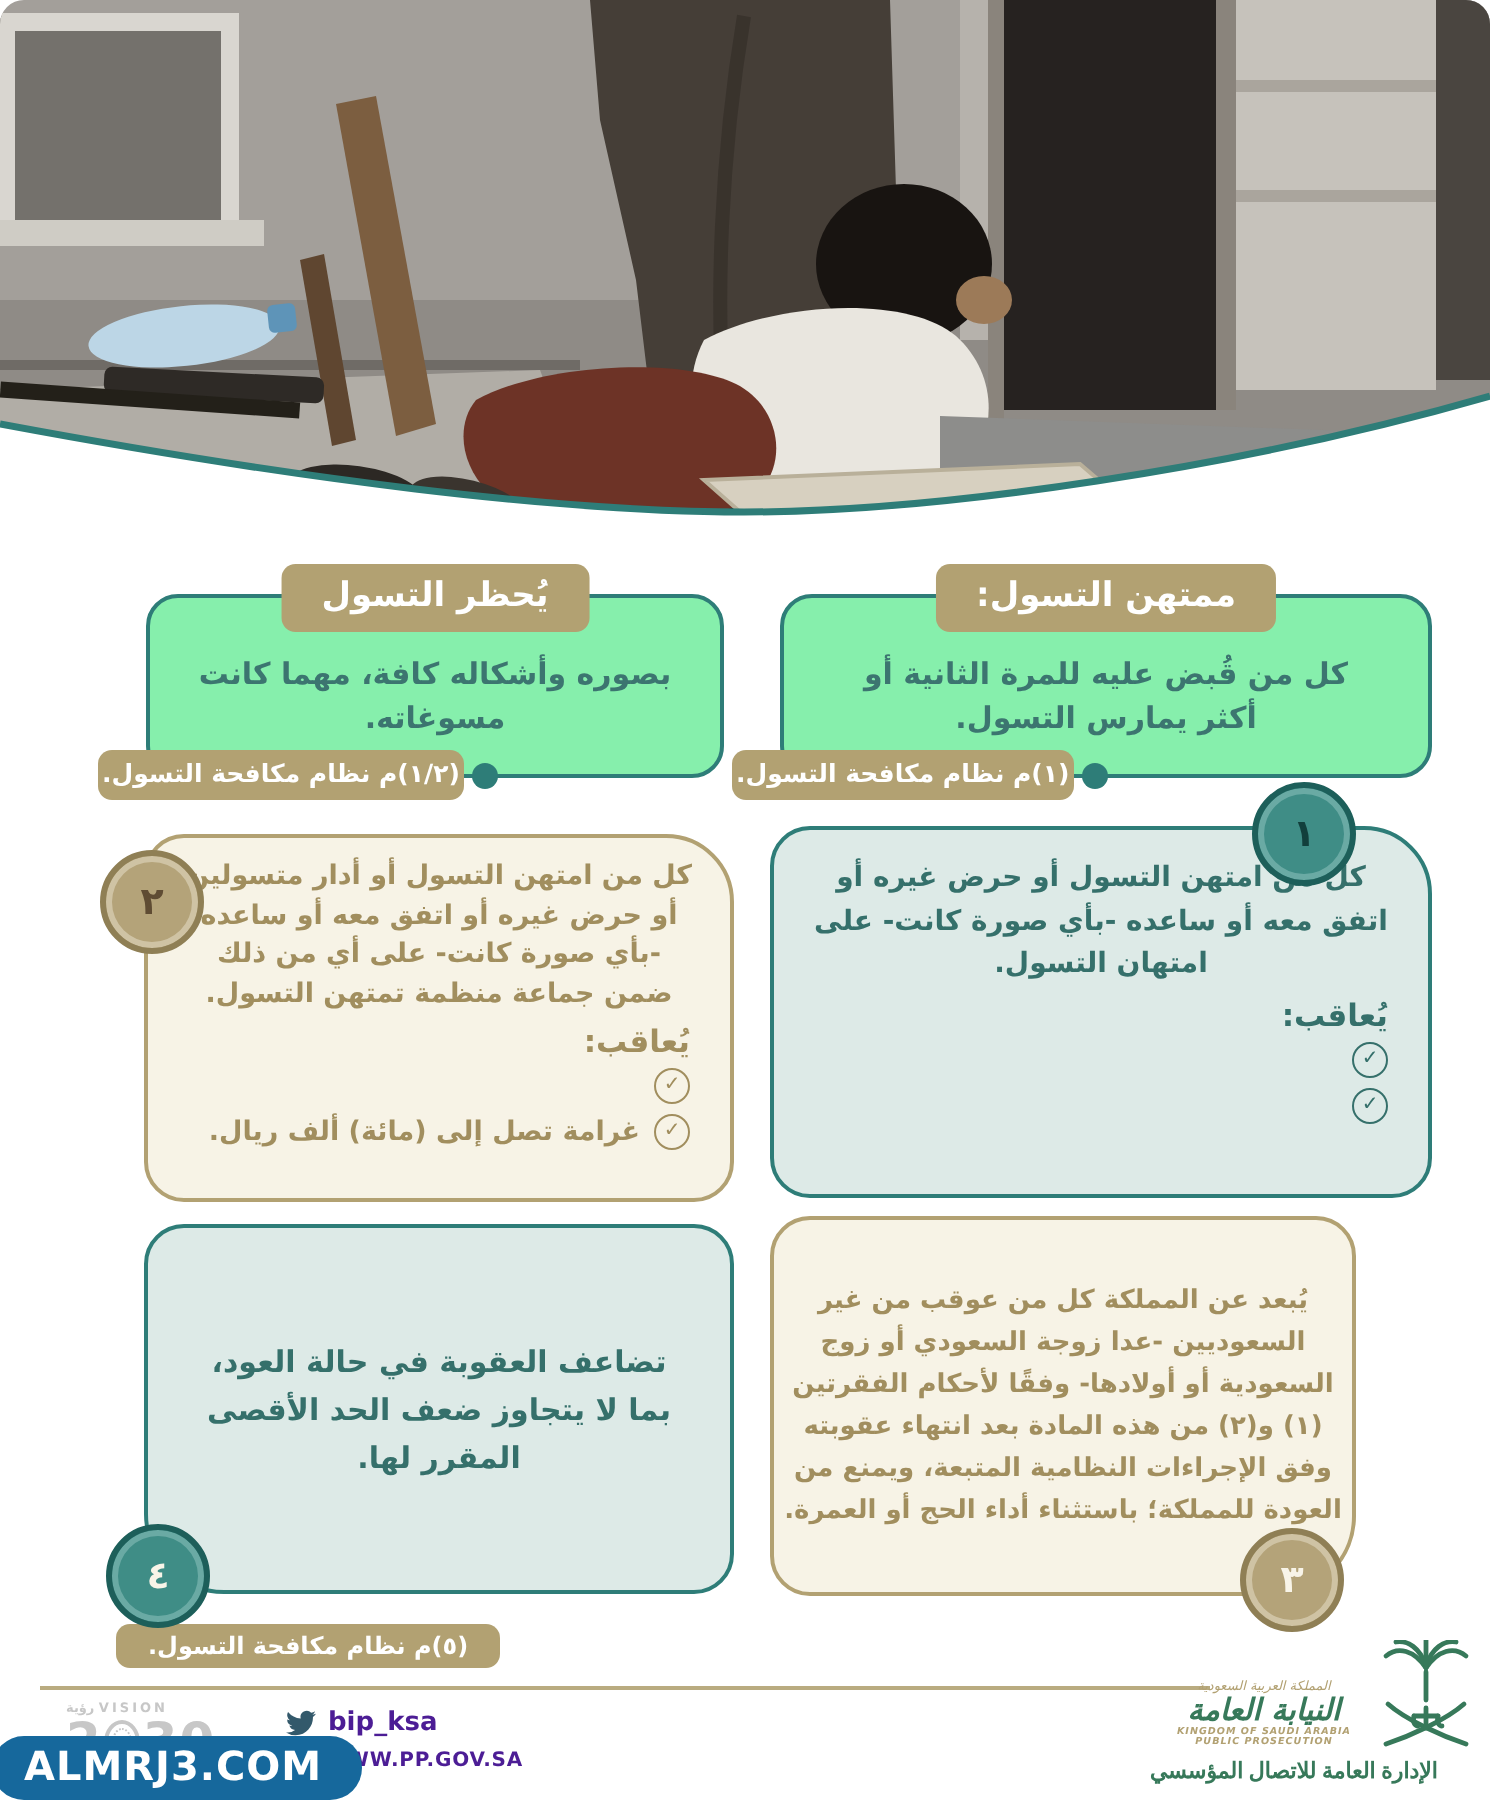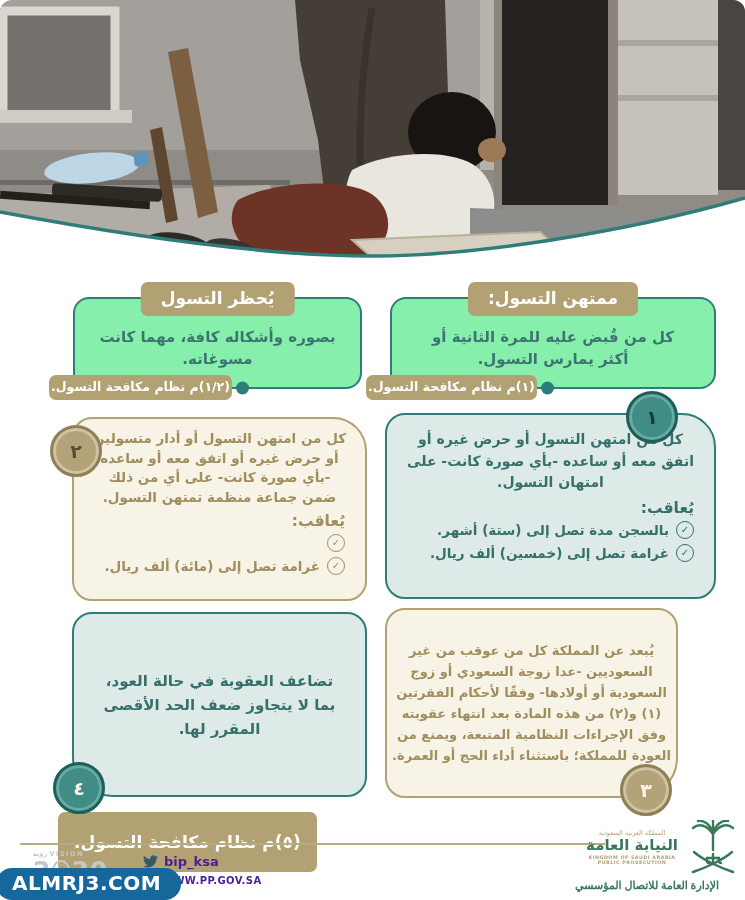--- a/index.html
+++ b/index.html
@@ -46,37 +46,37 @@
   #box2 .p-text{font-size:13.5px;line-height:1.45;padding:10px 16px 2px;}
   #num2{top:6px;left:-24px;}
   #box3{left:385px;top:608px;width:289px;height:186px;border-bottom-right-radius:40px;
         display:flex;align-items:center;}
   #box3 .p-text{font-size:13px;line-height:1.62;padding:10px 0;}
   #num3{bottom:-20px;right:4px;}
   #box4{left:72px;top:612px;width:291px;height:181px;border-bottom-left-radius:40px;
         display:flex;align-items:center;}
   #box4 .p-text{font-size:15px;line-height:1.6;padding:10px 26px;}
   #num4{bottom:-19px;left:-21px;}
-  .tag5{position:absolute;left:58px;top:812px;padding:20px 16px;font-size:17px;direction:rtl;}
+  .tag5{position:absolute;left:58px;top:812px;padding:4px 16px;font-size:12px;direction:rtl;}
 
   
   .divider{position:absolute;left:20px;top:843px;width:585px;height:2px;background:#b9ab80;}
   .vision{position:absolute;left:33px;top:850px;color:#c7c7c7;}
   .v-top{font-size:6.5px;letter-spacing:1.5px;font-weight:bold;}
   .v-num{font-size:25px;font-weight:bold;letter-spacing:1px;display:flex;align-items:center;line-height:1;}
   .v-flower{display:inline-block;width:14px;height:18px;border:2.5px solid #c7c7c7;border-radius:50%;
             margin:0 1px;position:relative;}
   .v-flower::after{content:"";position:absolute;inset:2px;border-radius:50%;border:1.5px dotted #c7c7c7;}
   .tw,.web{position:absolute;display:flex;align-items:center;gap:6px;color:#4c1d95;font-weight:bold;}
   .tw{left:143px;top:854px;font-size:13px;}
   .web{left:143px;top:874px;font-size:10px;letter-spacing:.4px;}
   .watermark{position:absolute;left:-4px;top:868px;background:#16689c;color:#fff;font-weight:bold;
              font-size:20px;letter-spacing:.5px;padding:3px 20px 5px 16px;border-radius:16px;}
   .prosecution{position:absolute;right:8px;top:820px;width:162px;}
-  .pros-top{display:flex;align-items:center;justify-content:flex-end;gap:9px;}
+  .pros-top{display:flex;align-items:flex-end;justify-content:flex-end;gap:9px;font-style:italic;}
   .pros-text{text-align:center;width:96px;}
   .k-ar{font-size:6.5px;color:#b2a172;direction:rtl;}
   .n-ar{font-size:15px;color:#37795a;font-weight:bold;line-height:1.15;direction:rtl;}
   .k-en,.n-en{font-size:4.8px;color:#b2a172;letter-spacing:.5px;font-weight:bold;}
   .dept{margin-top:5px;font-size:11px;color:#37795a;font-weight:bold;text-align:left;direction:rtl;font-family:Liberation Serif, serif;}
 </style>
 </head>
 <body>
 
 <div class="page">
@@ -147,25 +147,23 @@
     <div class="body">بصوره وأشكاله كافة، مهما كانت مسوغاته.</div>
     <div class="def-tag badge">(١/٢)م نظام مكافحة التسول.</div>
   </div>
 
   <div id="box1" class="pbox teal">
     <div id="num1" class="num t">١</div>
     <div class="p-text">كل من امتهن التسول أو حرض غيره أو اتفق معه أو ساعده -بأي صورة كانت- على امتهان التسول.</div>
     <div class="punish">يُعاقب:</div>
     <div class="bullet">
       <span class="chk">✓</span>
-      <span>بالسجن مدة تصل إلى (ستة) أشهر.</span>
-    </div>
-    <div class="bullet">
-      <span class="chk">✓</span>
-      <span>غرامة تصل إلى (خمسين) ألف ريال.</span>
+    </div>
+    <div class="bullet">
+      <span class="chk">✓</span>
     </div>
   </div>
 
   <div id="box2" class="pbox tan">
     <div id="num2" class="num g">٢</div>
     <div class="p-text">كل من امتهن التسول أو أدار متسولين أو حرض غيره أو اتفق معه أو ساعده -بأي صورة كانت- على أي من ذلك ضمن جماعة منظمة تمتهن التسول.</div>
     <div class="punish">يُعاقب:</div>
     <div class="bullet">
       <span class="chk">✓</span>
     </div>

